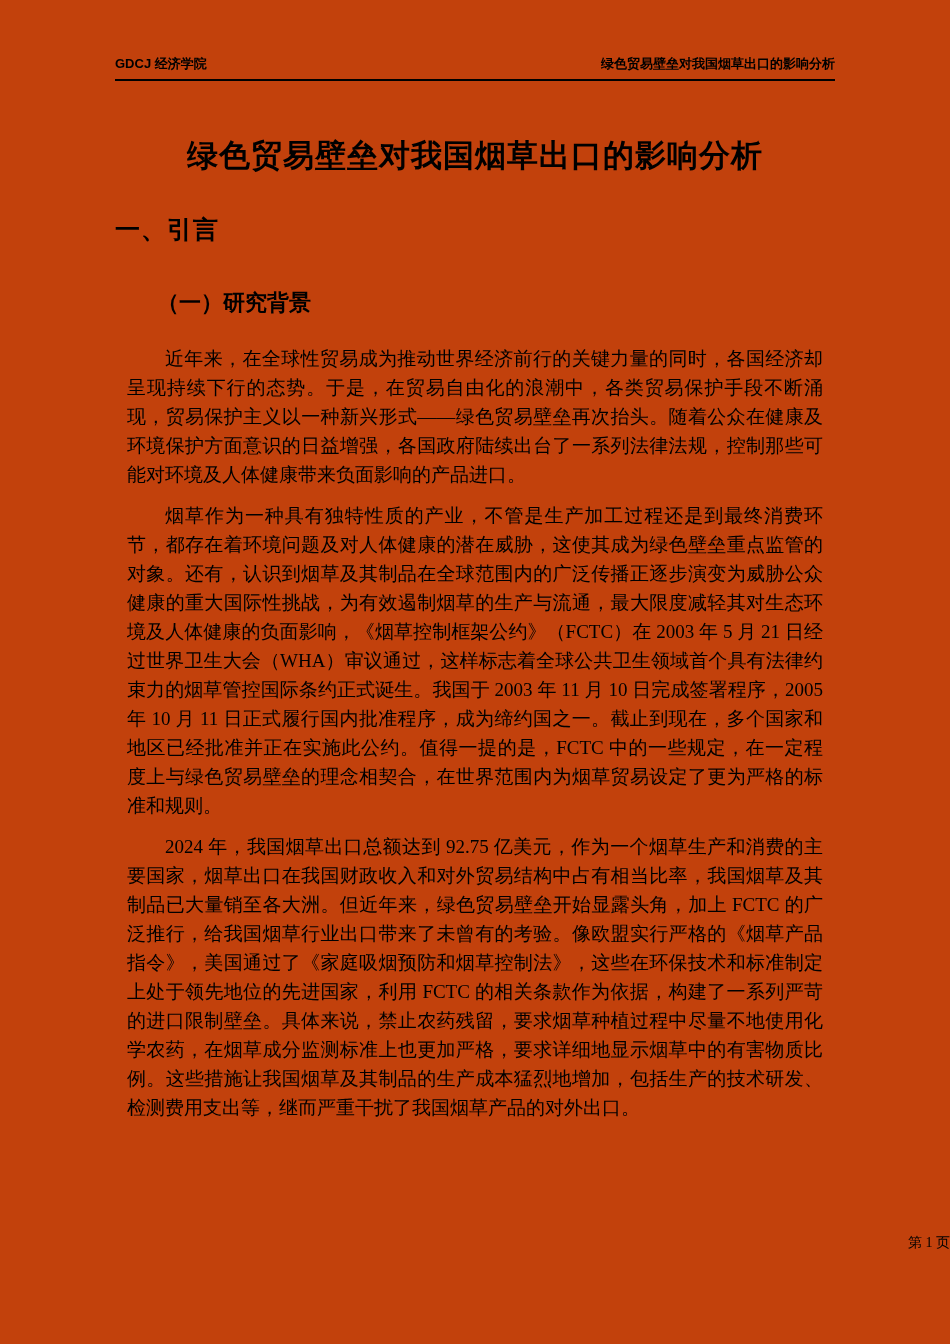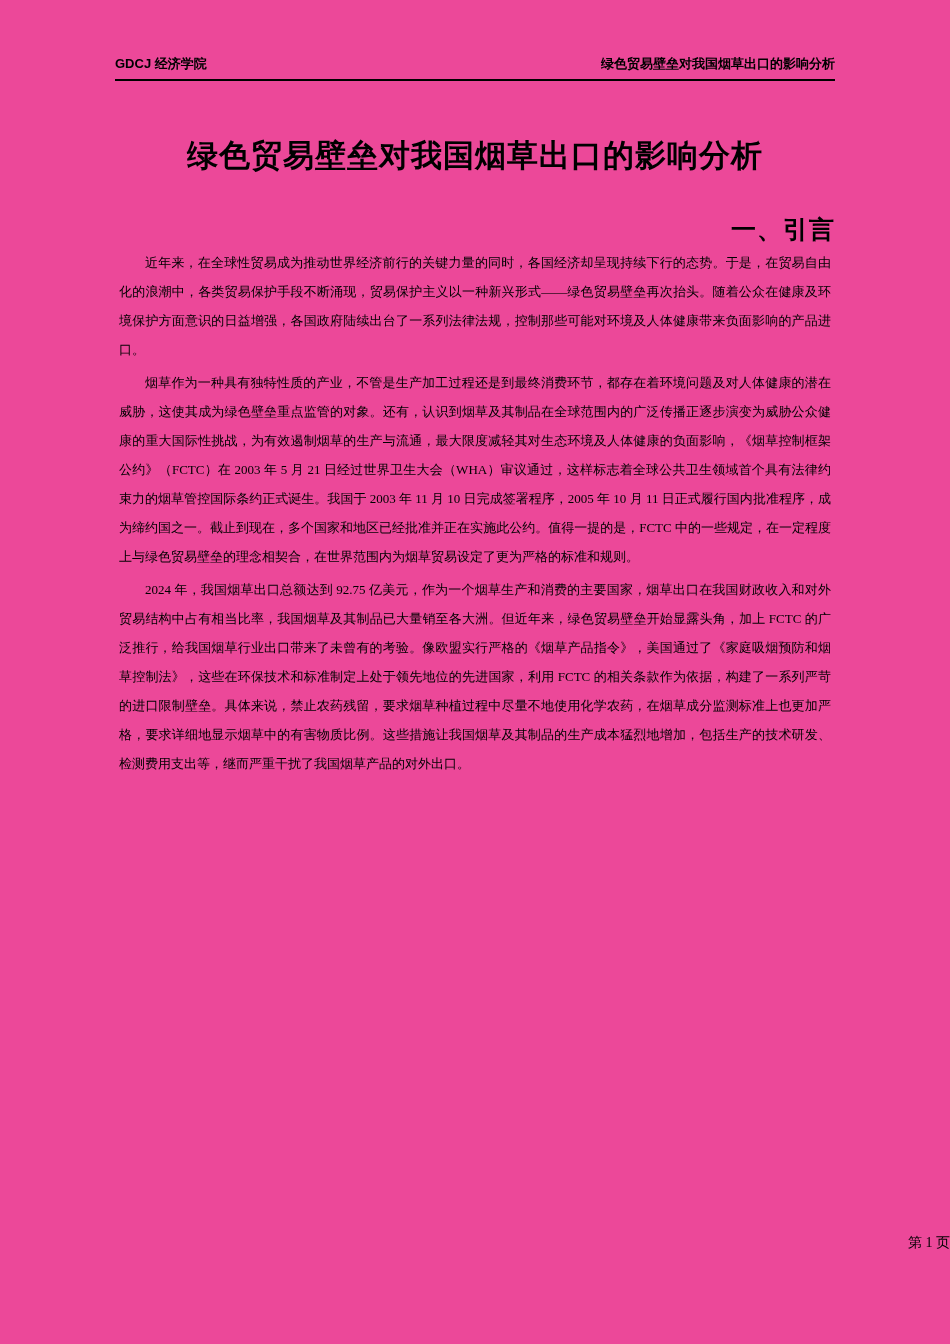--- a/index.html
+++ b/index.html
@@ -5,21 +5,21 @@
   html, body {
     margin: 0;
     padding: 0;
     background: #ffffff;
   }
   .page {
     position: relative;
     width: 950px;
     height: 1344px;
     box-sizing: border-box;
-    background: #ec4899;
+    background: #c2410c;
     color: #000000;
     padding: 55px 115px 0 115px;
     font-family: "Liberation Serif", "DejaVu Serif", serif;
     overflow: hidden;
   }
   .header {
     display: flex;
     justify-content: space-between;
     align-items: flex-end;
     font-family: "Liberation Sans", "DejaVu Sans", sans-serif;
@@ -34,39 +34,39 @@
     margin: 56px 0 0 0;
     text-align: center;
     font-family: "Liberation Sans", "DejaVu Sans", sans-serif;
     font-weight: bold;
     font-size: 31px;
     line-height: 1.25;
     letter-spacing: 1px;
   }
   .section-heading {
     margin: 38px 0 0 0;
-    text-align: right;
+    text-align: left;
     font-family: "Liberation Sans", "DejaVu Sans", sans-serif;
     font-weight: bold;
     font-size: 25px;
     line-height: 1.2;
     letter-spacing: 1px;
   }
   .subsection-heading {
     margin: 46px 0 28px 0;
     padding-left: 42px;
     text-align: left;
     font-family: "Liberation Sans", "DejaVu Sans", sans-serif;
     font-weight: bold;
     font-size: 22px;
     line-height: 1.2;
   }
   .body-para {
-    margin: 4px;
-    font-size: 13px;
+    margin: 12px;
+    font-size: 19px;
     line-height: 29px;
     text-align: justify;
     text-justify: inter-ideograph;
     text-indent: 2em;
     word-break: break-all;
   }
   .footer {
     position: absolute;
     left: 0;
     right: 0;
@@ -83,20 +83,21 @@
 
   <div class="header">
     <span class="header-left">GDCJ 经济学院</span>
     <span class="header-right">绿色贸易壁垒对我国烟草出口的影响分析</span>
   </div>
 
   <h1 class="doc-title">绿色贸易壁垒对我国烟草出口的影响分析</h1>
 
   <h2 class="section-heading">一、引言</h2>
 
+  <h3 class="subsection-heading">（一）研究背景</h3>
 
   <p class="body-para">近年来，在全球性贸易成为推动世界经济前行的关键力量的同时，各国经济却呈现持续下行的态势。于是，在贸易自由化的浪潮中，各类贸易保护手段不断涌现，贸易保护主义以一种新兴形式——绿色贸易壁垒再次抬头。随着公众在健康及环境保护方面意识的日益增强，各国政府陆续出台了一系列法律法规，控制那些可能对环境及人体健康带来负面影响的产品进口。</p>
 
   <p class="body-para">烟草作为一种具有独特性质的产业，不管是生产加工过程还是到最终消费环节，都存在着环境问题及对人体健康的潜在威胁，这使其成为绿色壁垒重点监管的对象。还有，认识到烟草及其制品在全球范围内的广泛传播正逐步演变为威胁公众健康的重大国际性挑战，为有效遏制烟草的生产与流通，最大限度减轻其对生态环境及人体健康的负面影响，《烟草控制框架公约》（FCTC）在 2003 年 5 月 21 日经过世界卫生大会（WHA）审议通过，这样标志着全球公共卫生领域首个具有法律约束力的烟草管控国际条约正式诞生。我国于 2003 年 11 月 10 日完成签署程序，2005 年 10 月 11 日正式履行国内批准程序，成为缔约国之一。截止到现在，多个国家和地区已经批准并正在实施此公约。值得一提的是，FCTC 中的一些规定，在一定程度上与绿色贸易壁垒的理念相契合，在世界范围内为烟草贸易设定了更为严格的标准和规则。</p>
 
   <p class="body-para">2024 年，我国烟草出口总额达到 92.75 亿美元，作为一个烟草生产和消费的主要国家，烟草出口在我国财政收入和对外贸易结构中占有相当比率，我国烟草及其制品已大量销至各大洲。但近年来，绿色贸易壁垒开始显露头角，加上 FCTC 的广泛推行，给我国烟草行业出口带来了未曾有的考验。像欧盟实行严格的《烟草产品指令》，美国通过了《家庭吸烟预防和烟草控制法》，这些在环保技术和标准制定上处于领先地位的先进国家，利用 FCTC 的相关条款作为依据，构建了一系列严苛的进口限制壁垒。具体来说，禁止农药残留，要求烟草种植过程中尽量不地使用化学农药，在烟草成分监测标准上也更加严格，要求详细地显示烟草中的有害物质比例。这些措施让我国烟草及其制品的生产成本猛烈地增加，包括生产的技术研发、检测费用支出等，继而严重干扰了我国烟草产品的对外出口。</p>
 
   <div class="footer">
     <span>第 1 页</span>
   </div>

